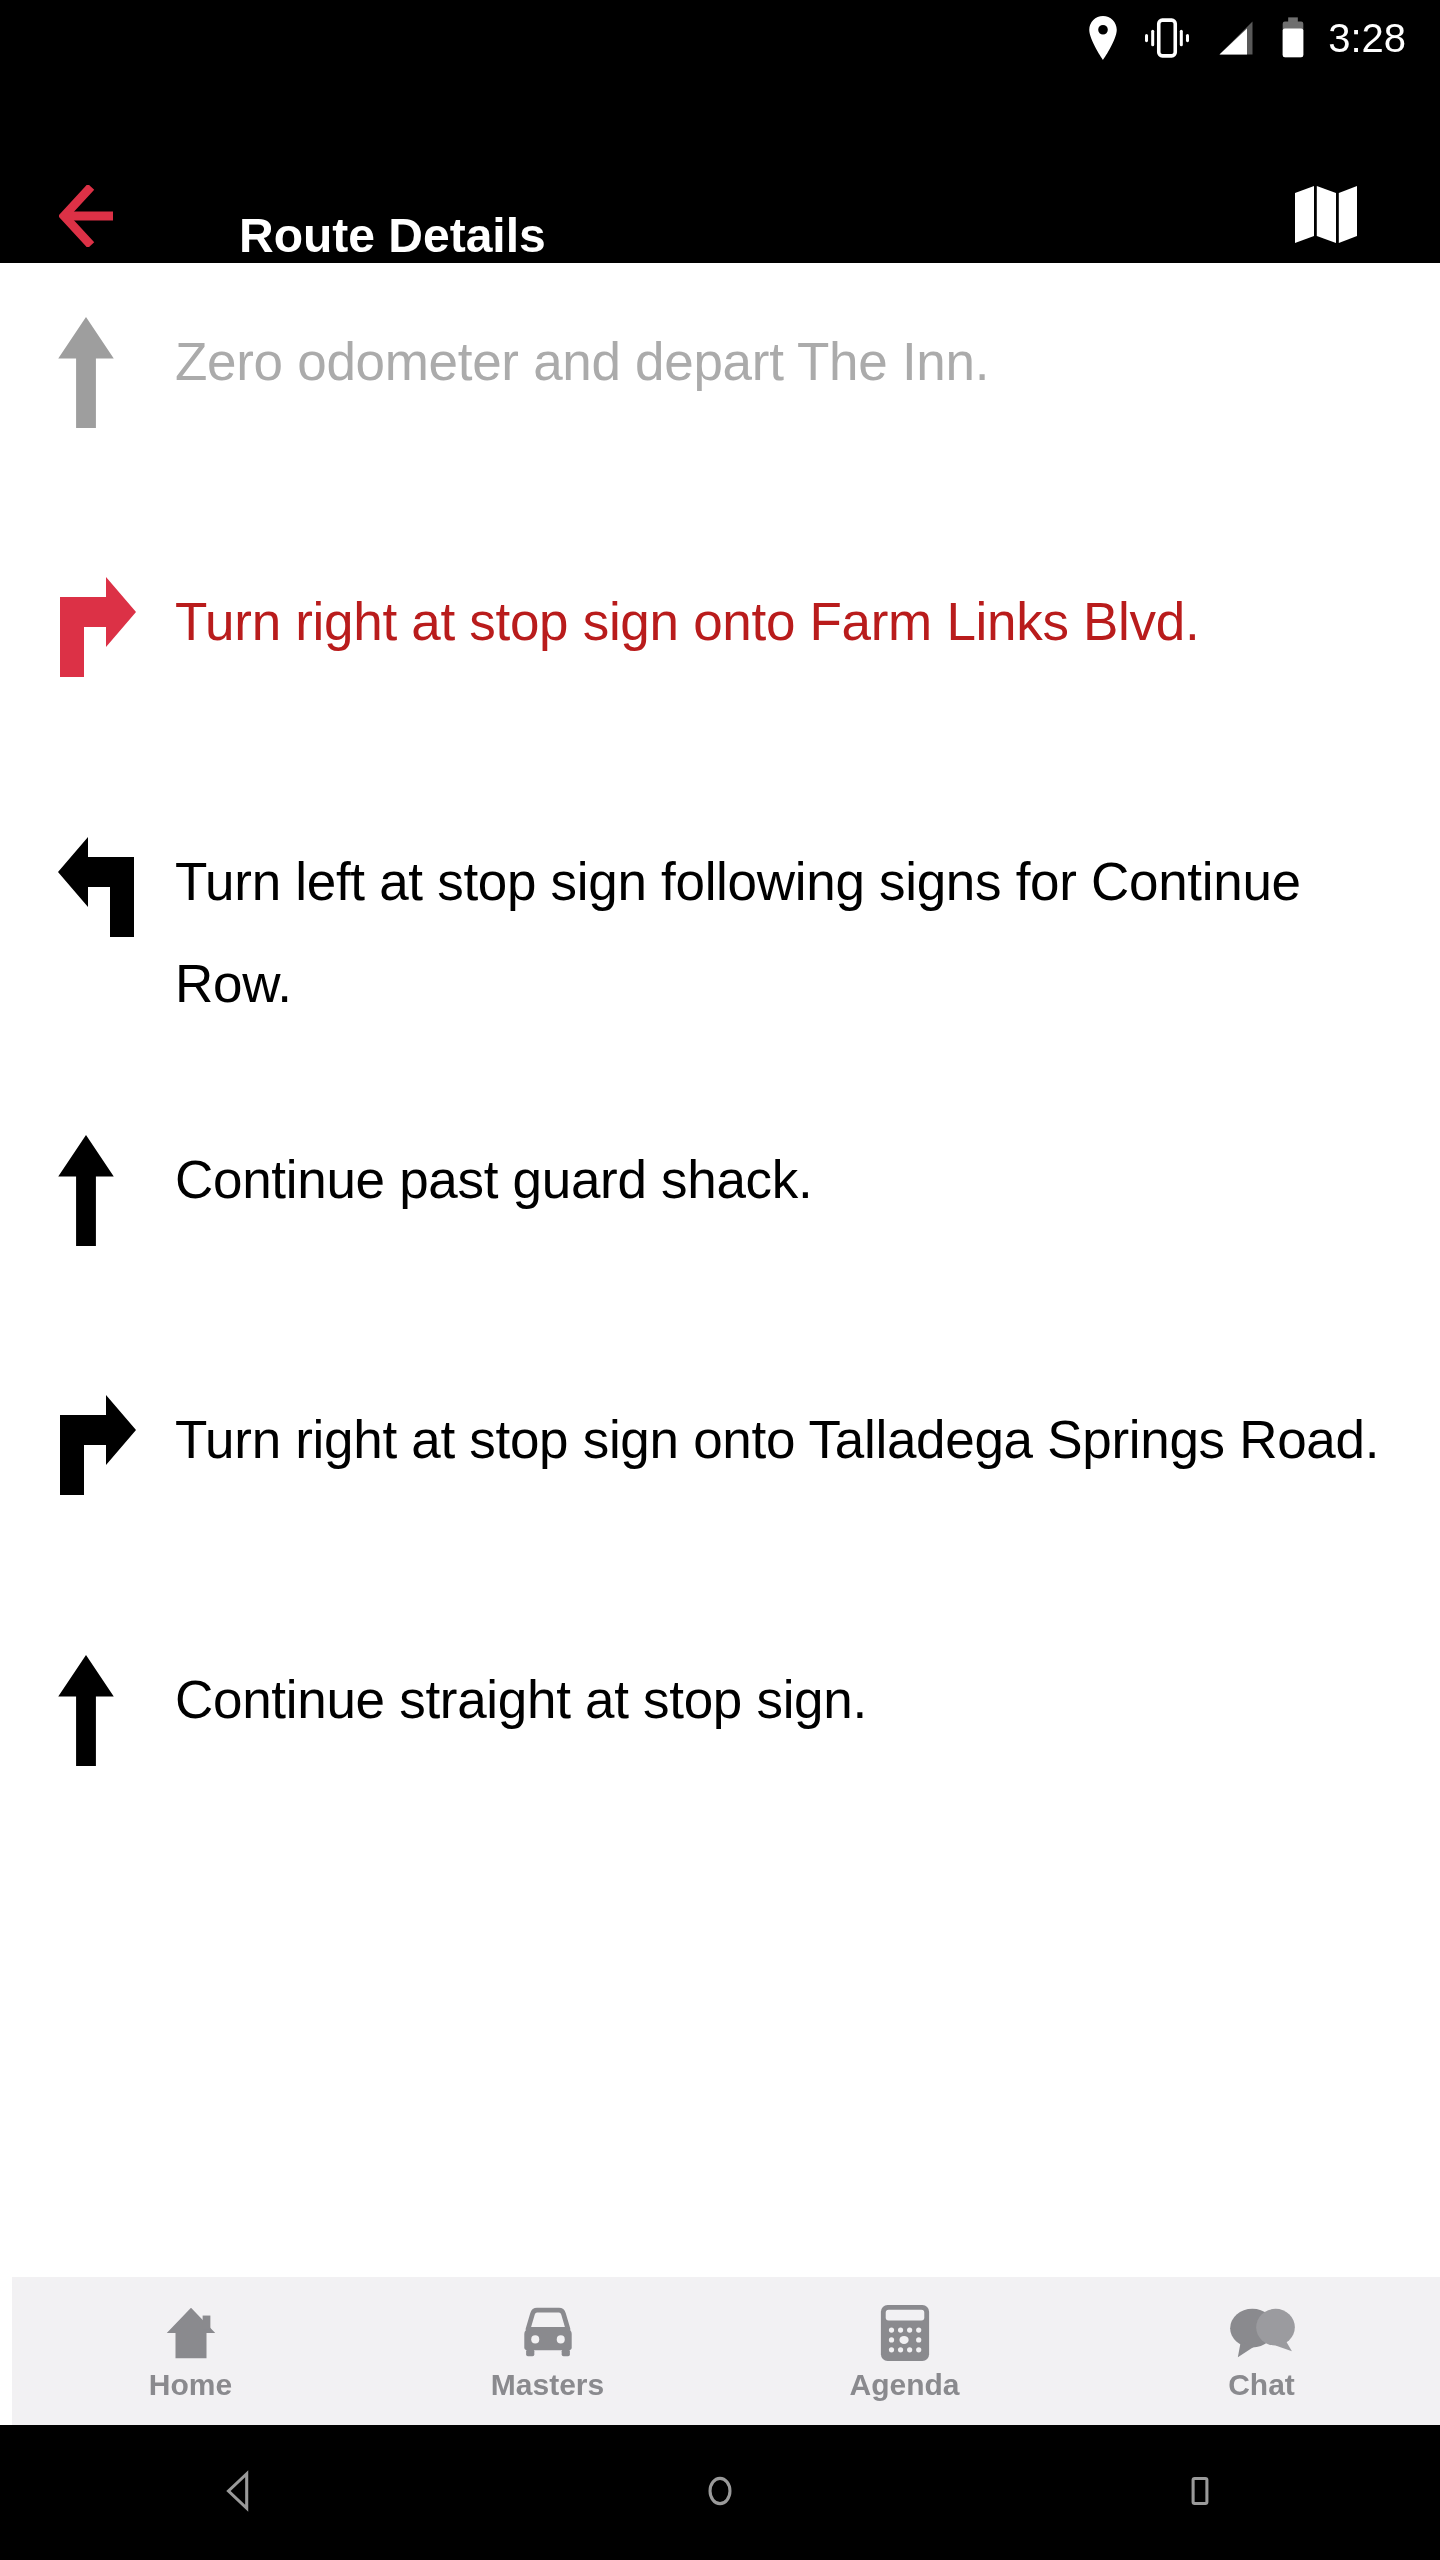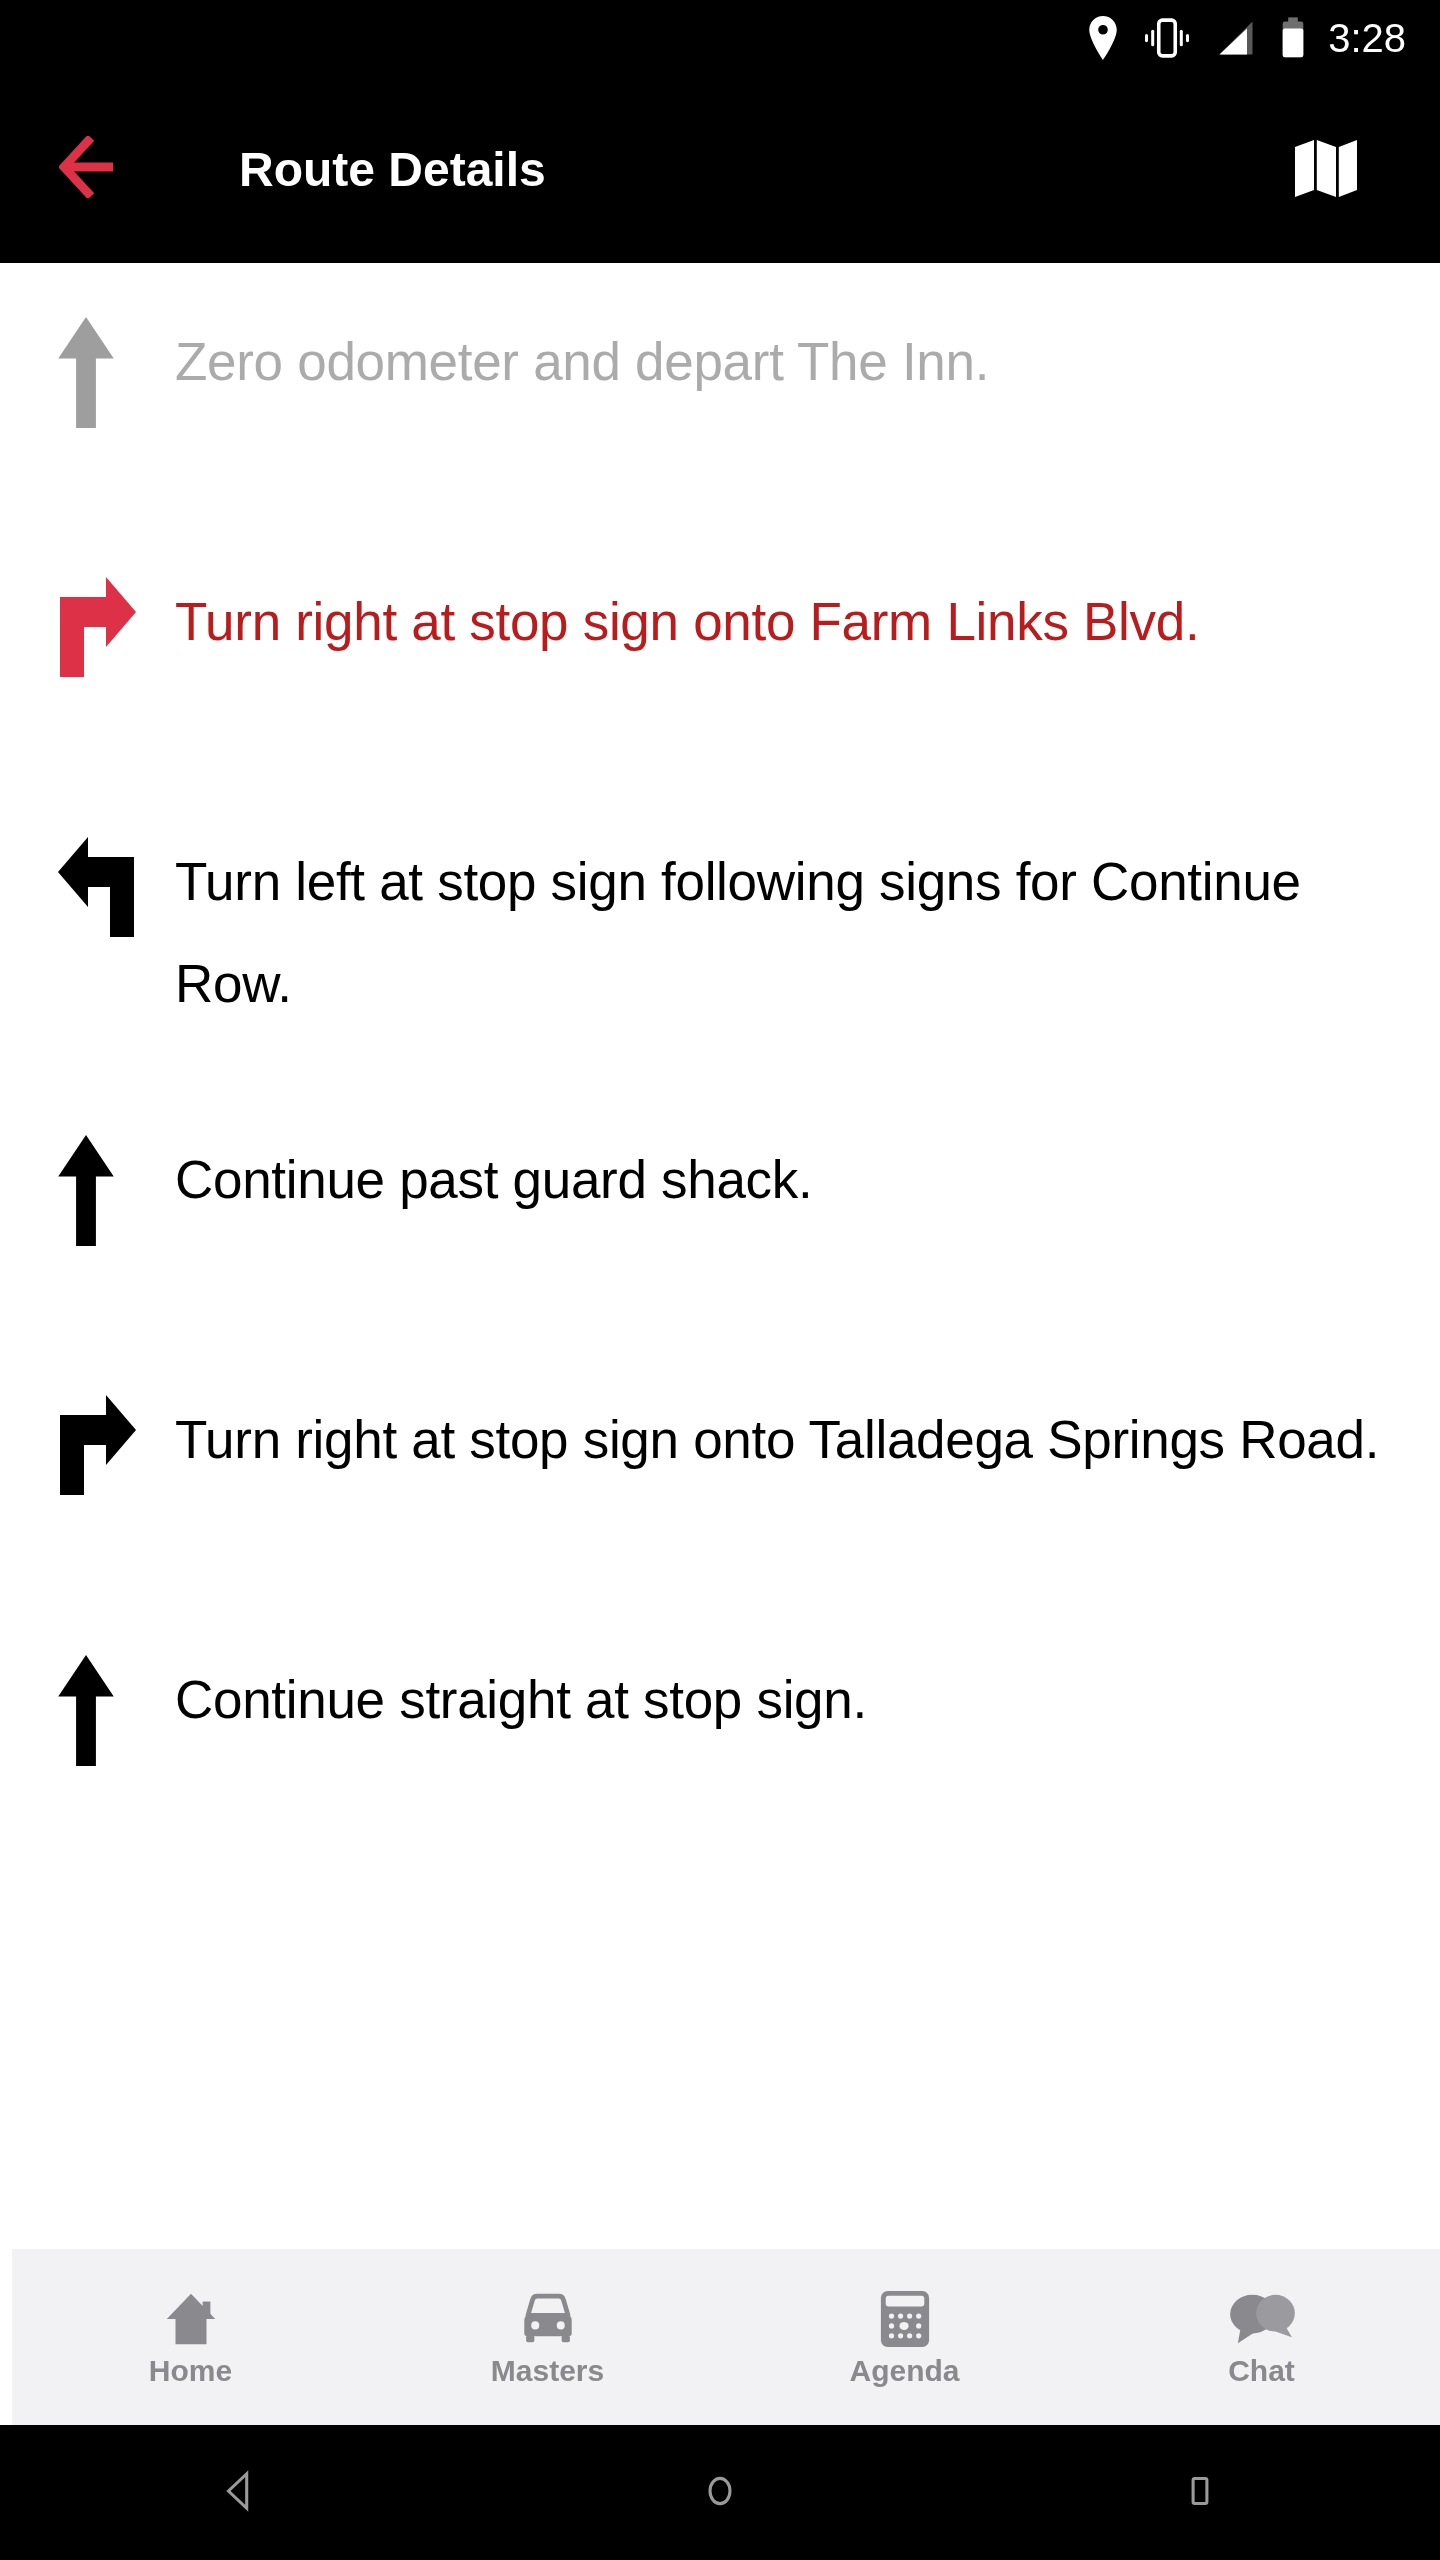--- a/index.html
+++ b/index.html
@@ -43,21 +43,21 @@
     margin-left: 22px;
     line-height: 1;
     text-align: right;
   }
 
   
   .app-bar {
     height: 188px;
     background: #000000;
     display: flex;
-    align-items: center;
+    align-items: flex-end;
     box-sizing: border-box;
     padding: 0 50px 0 52px;
     position: relative;
   }
   .back-button {
     width: 90px;
     height: 90px;
     display: flex;
     align-items: center;
     justify-content: center;
@@ -126,21 +126,21 @@
   }
   .step-row.past .step-text { color: #ababab; }
   .step-row.current .step-text { color: #b91c1c; }
 
   
   .bottom-nav {
     position: absolute;
     left: 12px;
     right: 0;
     bottom: 135px;
-    height: 176px;
+    height: 148px;
     background: #F2F1F3;
     display: flex;
     align-items: center;
     justify-content: space-between;
   }
   .nav-item {
     flex: 1;
     display: flex;
     flex-direction: column;
     align-items: center;

